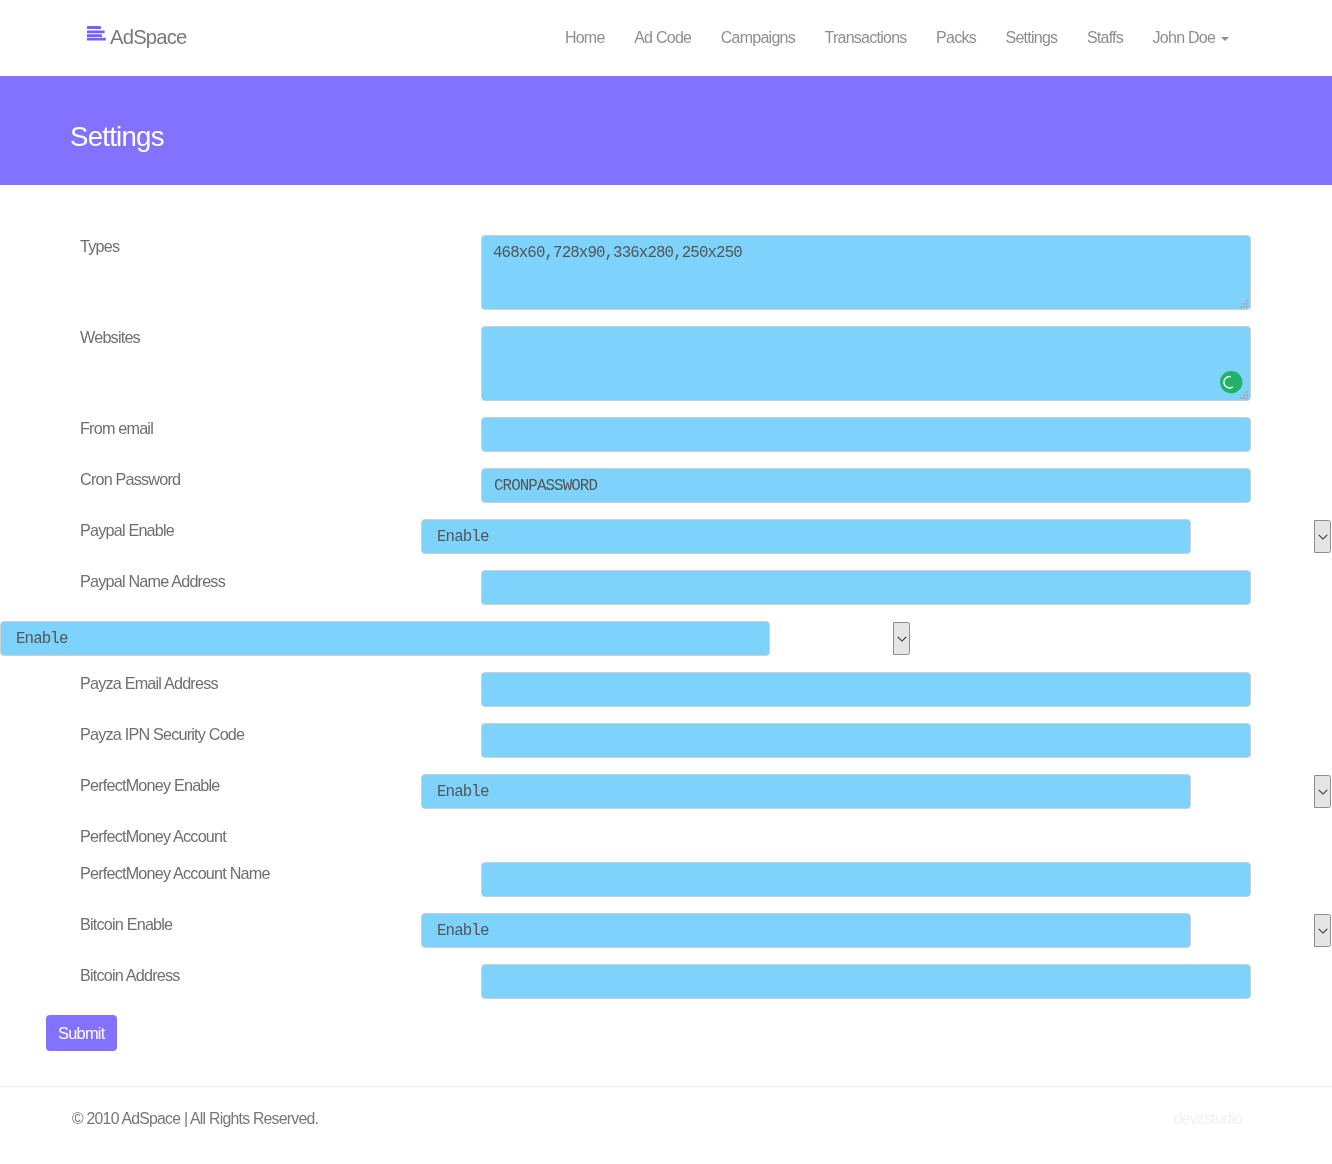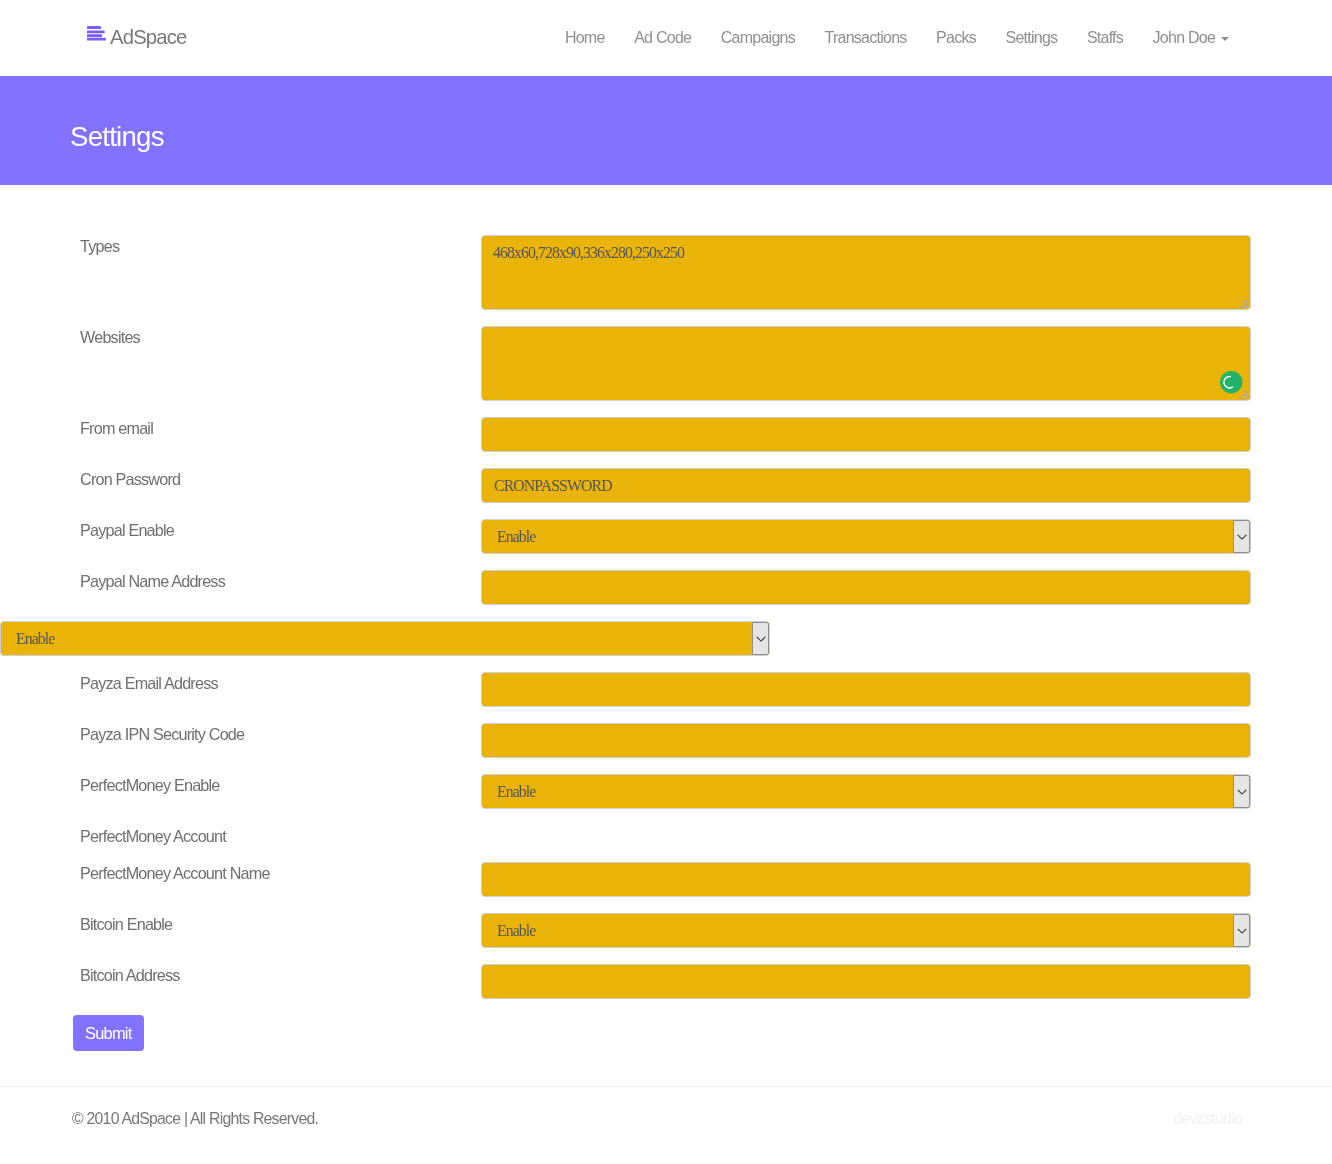--- a/index.html
+++ b/index.html
@@ -34,41 +34,41 @@
                     color:#fff; font-weight:normal; line-height:0;
                     font-size:27.6px; letter-spacing:-0.75px; }
   
   .content { padding-top:50px; }
   .form-row { display:flex; align-items:flex-start; position:relative; margin-bottom:16px; }
   .form-label { width:401px; margin-left:80px; font-size:16.2px; letter-spacing:-0.8px;
                 color:#6f6f6f; box-sizing:border-box; line-height:20px; padding-top:1px;
                 display:block; }
   .form-field { position:relative; }
   .fc { width:770px; box-sizing:border-box; border:1px solid #cdd0d3; border-radius:4px;
-        padding:6px 12px; font-size:15.8px; letter-spacing:-0.9px; font-family:Liberation Serif, serif; color:#555;
-        background:#eab308; outline:none; }
+        padding:6px 12px; font-size:15.8px; letter-spacing:-0.9px; font-family:Liberation Mono, monospace; color:#555;
+        background:#7dd3fc; outline:none; }
   textarea.fc { height:75px; resize:none; display:block; line-height:1.42;
                 padding-top:6px; padding-left:11px; overflow:hidden; }
   .ta-wrap { position:relative; width:770px; }
   .resize-grip { position:absolute; right:2.9px; bottom:1.5px; width:8.2px; height:8.3px;
                  pointer-events:none; }
   .resize-grip i { position:absolute; width:2.1px; height:2.1px; background:#aaaaaa;
                    display:block; }
   input.fc { height:35px; }
   select.fc { height:35px; padding:6px 10px 6px 15px; appearance:none;
               -webkit-appearance:none; }
-  .sel-wrap { position:relative; width:770px; }
+  .sel-wrap { position:relative; width:911px; }
   .sel-btn { position:absolute; right:0.8px; top:0.7px; width:17px; height:33.6px;
              background:#e5e5e5; border:1px solid #8e8e8e;
              border-top-right-radius:2.5px; border-bottom-right-radius:2.5px;
              box-sizing:border-box; pointer-events:none; }
   .sel-btn svg { position:absolute; left:2.4px; top:13.1px; }
   .btn { background:#8372ff; color:#fff; border:none; border-radius:4px;
          width:71px; height:36px; font-size:16.4px; letter-spacing:-0.75px; font-family:inherit; text-indent:-0.5px;
-         cursor:pointer; margin-left:73px; padding:0; }
+         cursor:pointer; margin-left:46px; padding:0; }
   
   .spinner { position:absolute; width:22.4px; height:22.4px; right:8.4px; bottom:7.4px;
              line-height:0; }
   
   .footer { border-top:1px solid #eeeeee; display:flex; align-items:center;
             height:63px; margin-top:35px; }
   .footer .copy { margin-left:72px; font-size:15.8px; letter-spacing:-0.75px; color:#777; }
   .footer .dz { margin-left:auto; margin-right:90px; font-size:16.1px;
                 letter-spacing:-0.85px; color:#f1f1f3; }
 </style>

